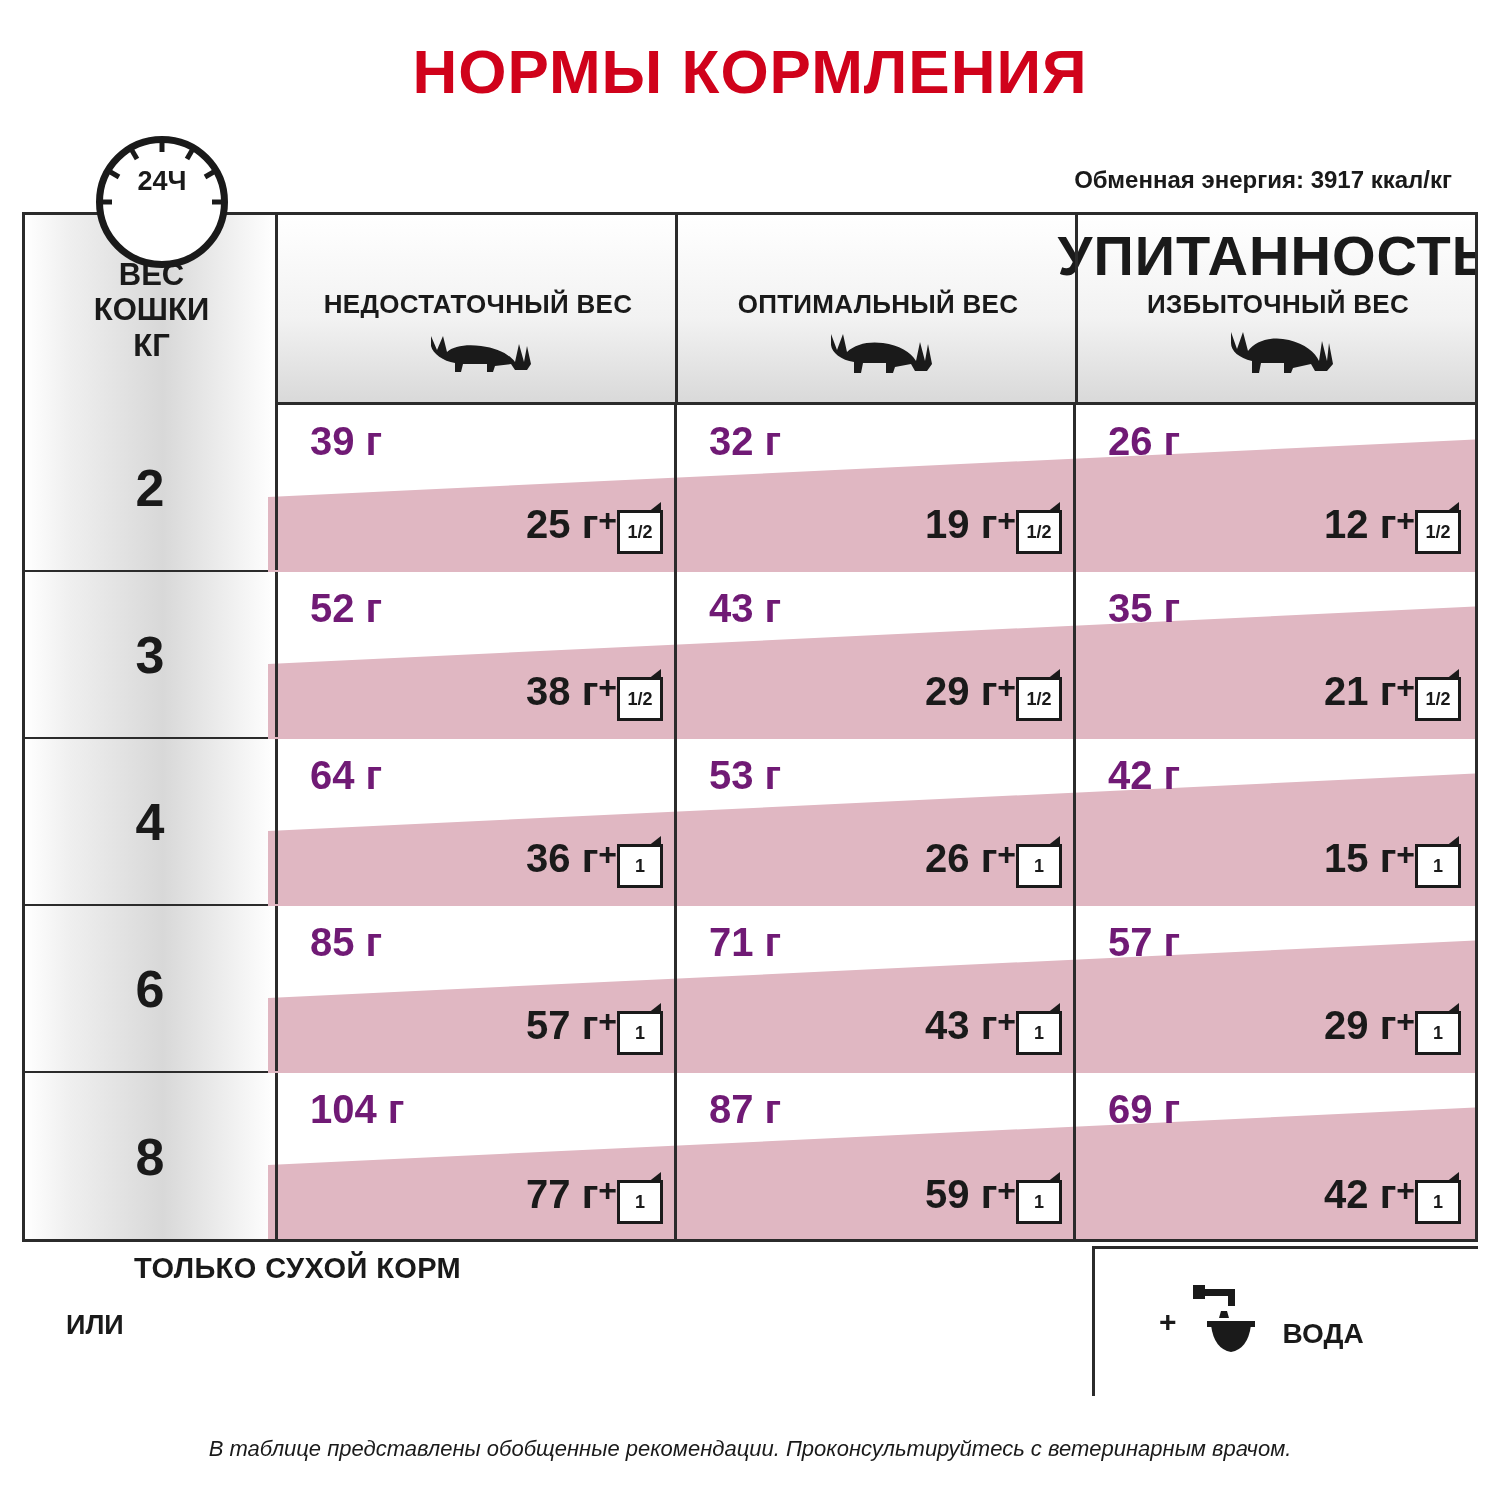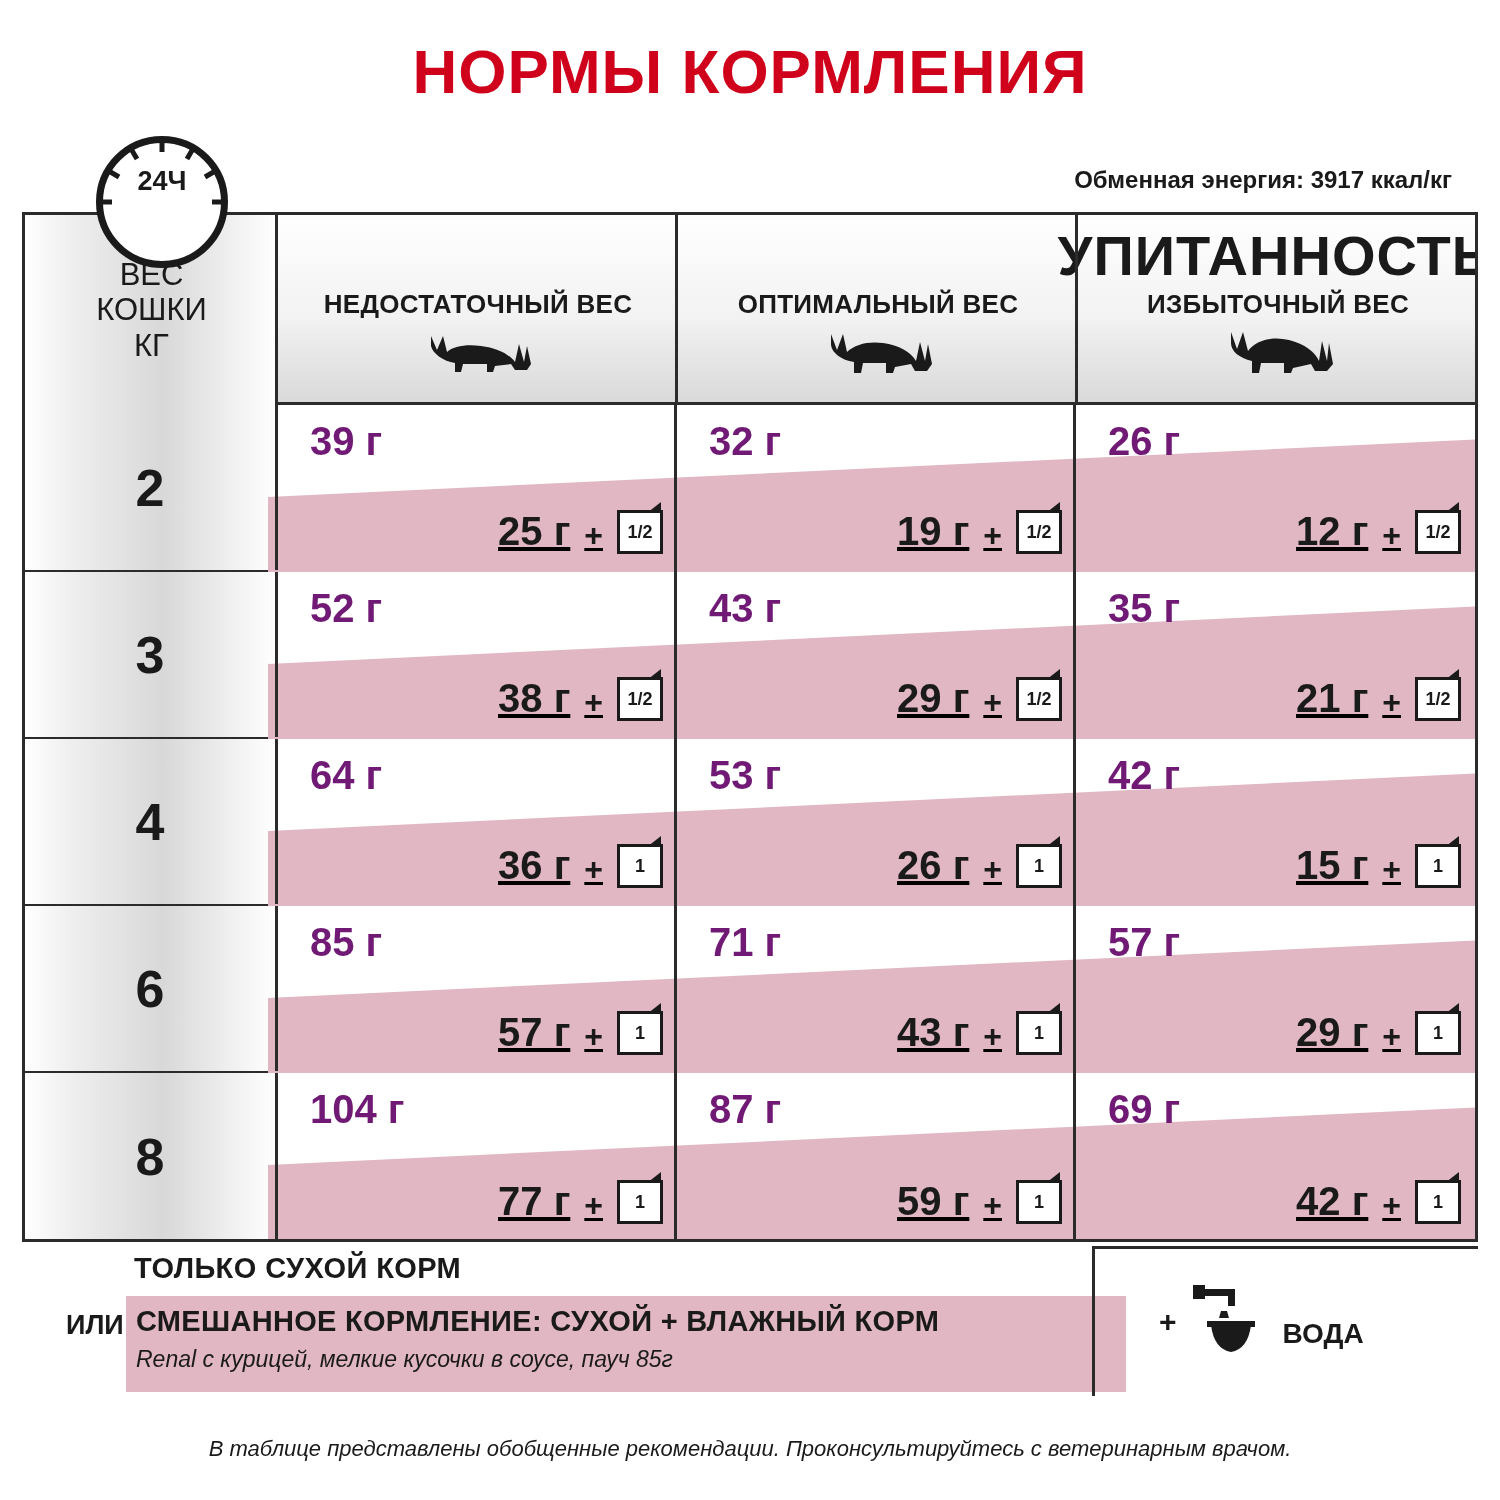--- a/index.html
+++ b/index.html
@@ -79,21 +79,21 @@
     left: 0; top: 0;
     width: 253px; height: 100%;
     background: linear-gradient(to right, #ffffff 0%, #efefef 18%, #d8d8d8 55%, #ffffff 100%);
     border-right: 3px solid #2b2b2b;
   }
   .weightcol-head {
     position: absolute;
     left: 0; top: 0; width: 253px; height: 190px;
     display: flex; flex-direction: column;
     align-items: center; justify-content: center;
-    font-size: 31px; font-weight: normal; color: #1a1a1a;
+    font-size: 31px; font-weight: bold; color: #1a1a1a;
     line-height: 1.14;
     text-align: center;
   }
 
   
   .head {
     position: absolute;
     left: 253px; top: 0;
     width: 1200px; height: 190px;
     background: linear-gradient(to bottom, #ffffff 0%, #f2f2f2 55%, #d9d9d9 100%);
@@ -173,21 +173,21 @@
     background: #2b2b2b;
   }
   .dry {
     position: absolute;
     left: 32px; top: 14px;
     font-size: 40px; font-weight: bold; color: #701a75;
   }
   .mixrow {
     position: absolute;
     right: 14px; bottom: 16px;
-    display: flex; align-items: flex-end; gap: 14px; text-decoration: underline;
+    display: flex; align-items: flex-start; 
   }
   .mix-g { font-size: 40px; font-weight: bold; color: #1a1a1a; }
   .plus { font-size: 32px; font-weight: bold; color: #1a1a1a; }
   .pouch {
     position: relative;
     width: 46px; height: 52px;
   }
   .pouch .b {
     position: absolute; left: 0; bottom: 0;
     width: 46px; height: 44px;
@@ -558,24 +558,20 @@
           </div>
         </div>
       </div>
 
     </div>
   </div>
 
   <div class="legend">
     <div class="legend-or">ИЛИ</div>
     <div class="legend-dry">ТОЛЬКО СУХОЙ КОРМ</div>
-    <div class="legend-mix">
-      <div class="l1">СМЕШАННОЕ КОРМЛЕНИЕ: СУХОЙ + ВЛАЖНЫЙ КОРМ</div>
-      <div class="l2">Renal с курицей, мелкие кусочки в соусе, пауч 85г</div>
-    </div>
     <div class="water">
       <div class="inner">
         <span class="pl">+</span>
         <span>
           <svg width="78" height="70" viewBox="0 0 78 70">
             <rect x="10" y="4" width="34" height="7" fill="#1a1a1a"></rect>
             <rect x="37" y="4" width="7" height="17" fill="#1a1a1a"></rect>
             <rect x="2" y="0" width="12" height="14" fill="#1a1a1a"></rect>
             <path d="M30 26 l6 0 l2 7 l-10 0 z" fill="#1a1a1a"></path>
             <path d="M20 40 l40 0 q-3 24 -20 27 q-17 -3 -20 -27 z" fill="#1a1a1a"></path>

